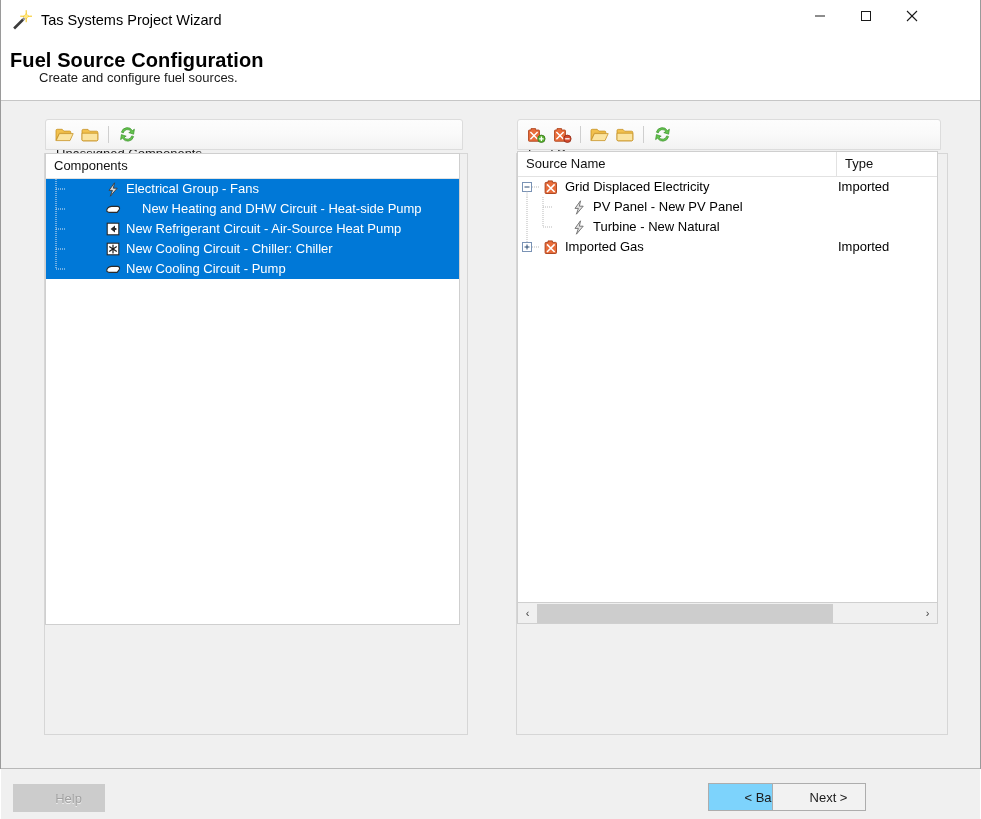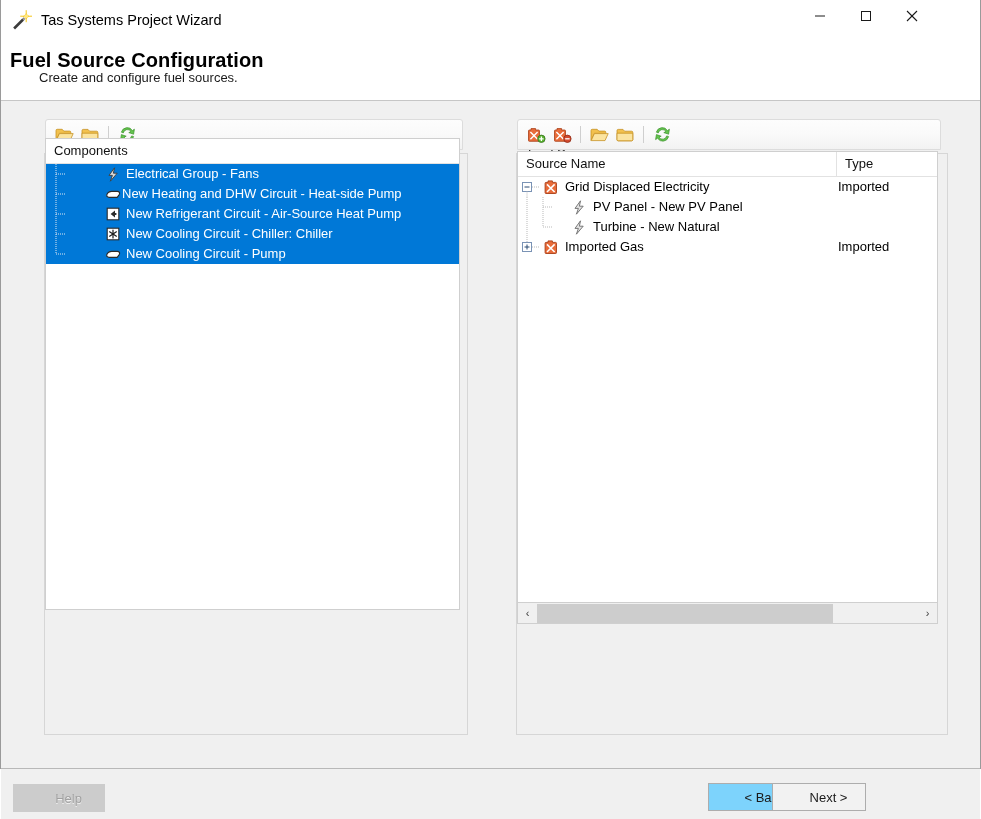--- a/index.html
+++ b/index.html
@@ -147,21 +147,21 @@
   }
 
   
   .listview {
     position: absolute;
     background: #ffffff;
     border: 1px solid #cfcfcf;
     box-sizing: border-box;
     overflow: hidden;
   }
-  #list-left  { left: 44px;  top: 37px; width: 415px; height: 472px; }
+  #list-left  { left: 44px;  top: 52px; width: 415px; height: 472px; }
   #list-right { left: 516px; top: 50px; width: 421px; height: 452px; }
 
   .lv-header {
     height: 24px;
     background: #ffffff;
     border-bottom: 1px solid #e2e2e2;
     display: flex;
     position: relative;
   }
   .lv-col {
@@ -381,21 +381,21 @@
             <svg width="28" height="20" viewBox="0 0 28 20">
               <line x1="10" y1="0" x2="10" y2="20" stroke="#dfe9f3" stroke-width="1" stroke-dasharray="1 1"></line>
               <line x1="10" y1="10" x2="20" y2="10" stroke="#dfe9f3" stroke-width="1" stroke-dasharray="1 1"></line>
             </svg>
           </span>
           <span class="row-icon" style="margin-left:58px">
             <svg width="16" height="13" viewBox="0 0 16 13">
               <path d="M2.0 8.6 C1.0 6.2 3.2 3.4 6.6 3.4 L12.4 3.4 C14.2 3.4 15.2 5.0 14.2 6.6 L12.2 9.4 L4.2 9.4 Z" fill="#ffffff" stroke="#2b2b2b" stroke-width="1.1" stroke-linejoin="round"></path>
             </svg>
           </span>
-          <span class="row-label" style="margin-left:0">New Heating and DHW Circuit - Heat-side Pump</span>
+          <span class="row-label" style="margin-left:20px">New Heating and DHW Circuit - Heat-side Pump</span>
         </div>
 
 
         <div class="lv-row selected">
           <span class="tree-guide">
             <svg width="28" height="20" viewBox="0 0 28 20">
               <line x1="10" y1="0" x2="10" y2="20" stroke="#dfe9f3" stroke-width="1" stroke-dasharray="1 1"></line>
               <line x1="10" y1="10" x2="20" y2="10" stroke="#dfe9f3" stroke-width="1" stroke-dasharray="1 1"></line>
             </svg>
           </span>

